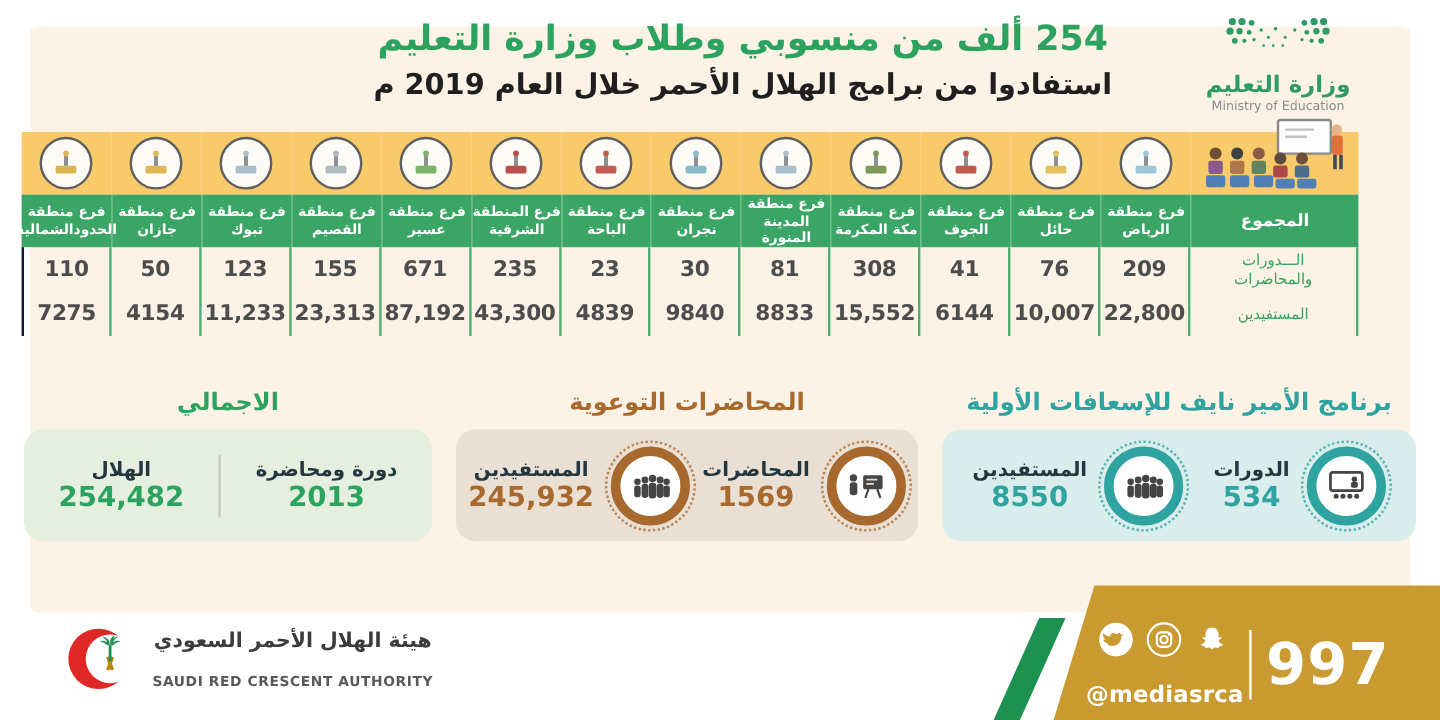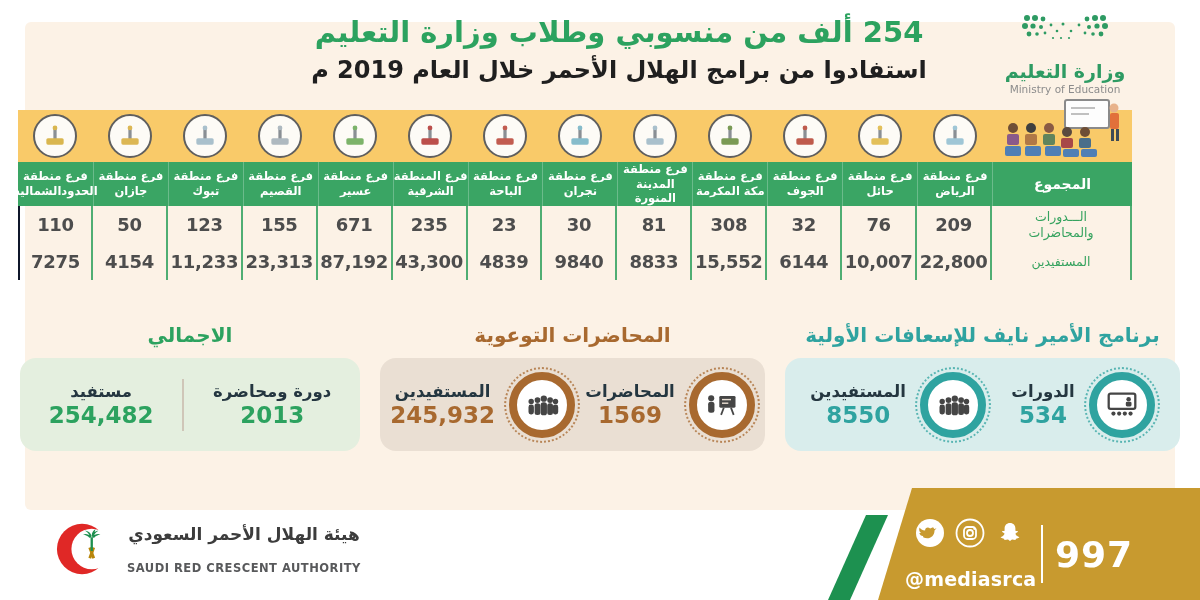--- a/index.html
+++ b/index.html
@@ -63,21 +63,21 @@
   
   .srca { position:absolute; left:55px; top:520px; display:flex; align-items:center; gap:14px; direction:rtl; }
   .srca-ar { color:#3c3c3c; font-size:17px; font-weight:bold; }
   .srca-en { color:#58595b; font-size:11.5px; font-weight:bold; letter-spacing:.5px; margin-top:17px; }
   .goldwrap { position:absolute; left:0; top:0; width:1200px; height:600px; pointer-events:none; }
   .gold-content { position:absolute; left:905px; top:508px; width:295px; height:92px; display:flex; align-items:center; }
   .social-col { width:130px; text-align:center; }
   .social-row { display:flex; justify-content:center; gap:10px; }
   .handle { color:#fff; font-size:19px; font-weight:bold; margin-top:20px; letter-spacing:.2px; }
   .vline { width:2px; height:58px; background:#fff; margin:0 12px 0 6px; }
-  .num997 { color:#fff; font-size:36px; font-weight:bold; letter-spacing:1px; }
+  .num997 { color:#fff; font-size:48px; font-weight:bold; letter-spacing:1px; }
 </style>
 </head>
 <body>
 
 <div class="stage">
   <div class="card"></div>
 
   <div class="titles">
     <div class="title-1">254 ألف من منسوبي وطلاب وزارة التعليم</div>
     <div class="title-2">استفادوا من برامج الهلال الأحمر خلال العام 2019 م</div>
@@ -201,21 +201,21 @@
             <svg width="26" height="26" viewBox="0 0 24 24">
               <rect x="10.5" y="4" width="3" height="12" fill="#8a8f94"></rect>
               <circle cx="12" cy="4.5" r="2.2" fill="currentColor"></circle>
               <rect x="4" y="14" width="16" height="6" rx="1.5" fill="currentColor"></rect>
             </svg>
           </span>
         </div>
       <div class="cell-head">فرع منطقة
 الجوف</div>
       <div class="vals">
-          <div class="v">32</div>
+          <div class="v">41</div>
           <div class="v">6144</div>
         </div>
     </div>
     <div class="col">
       <div class="cell-icon">
           <span class="badge" style="color: rgb(122, 154, 85);">
             <svg width="26" height="26" viewBox="0 0 24 24">
               <rect x="10.5" y="4" width="3" height="12" fill="#8a8f94"></rect>
               <circle cx="12" cy="4.5" r="2.2" fill="currentColor"></circle>
               <rect x="4" y="14" width="16" height="6" rx="1.5" fill="currentColor"></rect>
@@ -481,21 +481,21 @@
       <div class="sum-box green-bg">
         <div class="stat">
           <div class="stat-txt">
             <div class="stat-label">دورة ومحاضرة</div>
             <div class="stat-value green-fg">2013</div>
           </div>
         </div>
         <div class="tot-divider"></div>
         <div class="stat">
           <div class="stat-txt">
-            <div class="stat-label">مستفيد</div>
+            <div class="stat-label">الهلال</div>
             <div class="stat-value green-fg">254,482</div>
           </div>
         </div>
       </div>
     </div>
   </div>
 
   <svg class="goldwrap" viewBox="0 0 1200 600">
     <polygon points="912,488 1200,488 1200,600 878,600" fill="#c89a2f"></polygon>
     <polygon points="866,515 888,515 850,600 828,600" fill="#1d9150"></polygon>

